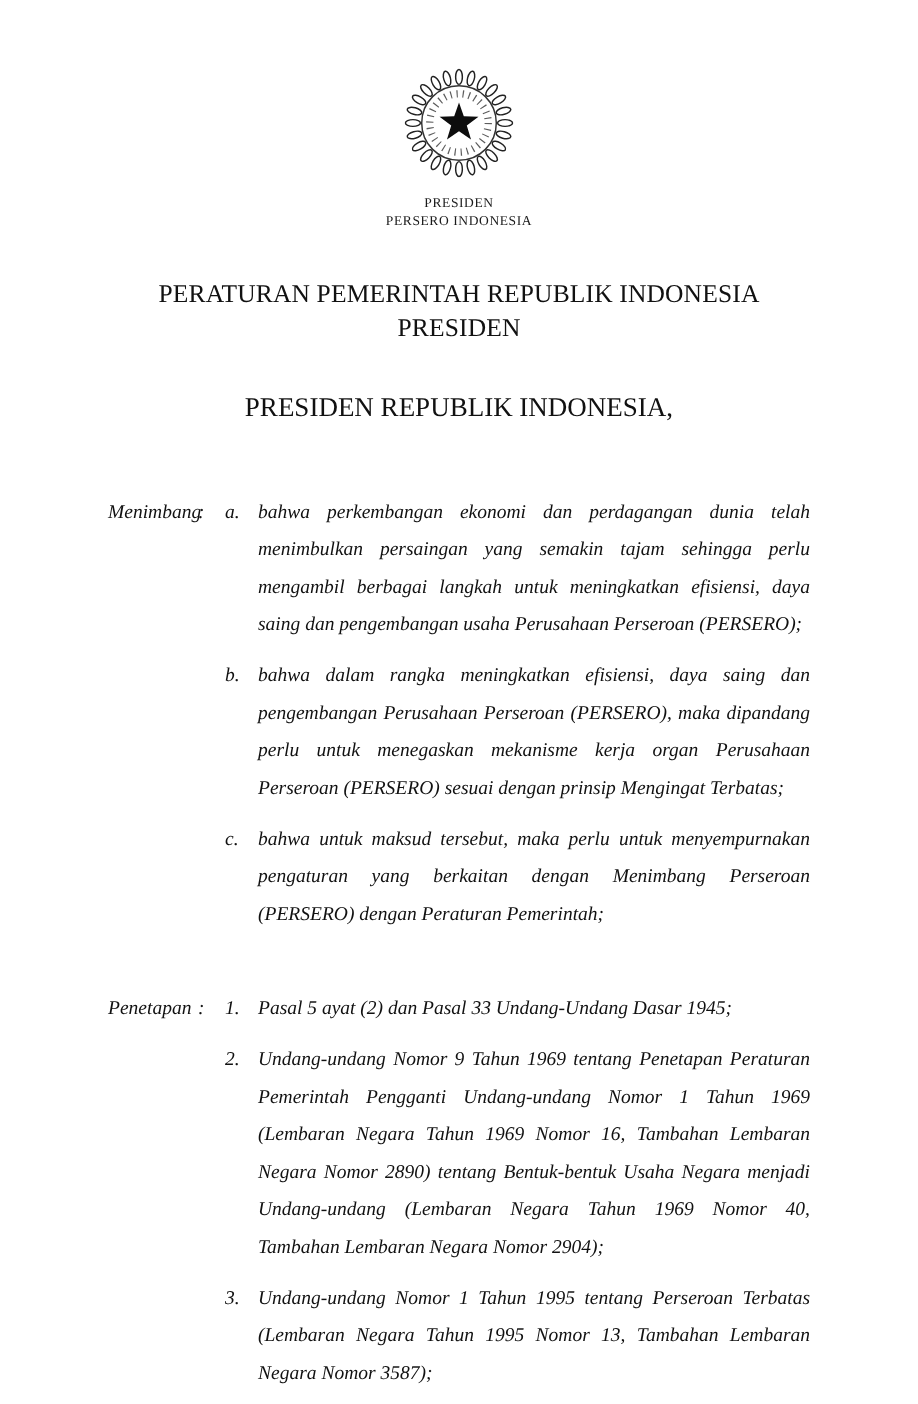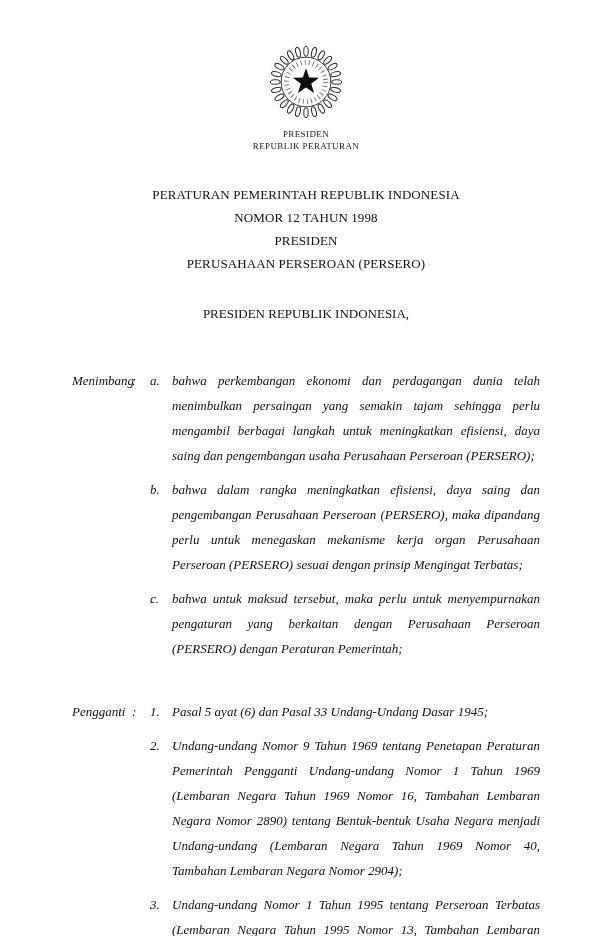--- a/index.html
+++ b/index.html
@@ -10,22 +10,22 @@
     margin: 15px auto;
     background: #ffffff;
     color: #111111;
     font-family: "Liberation Serif", serif;
     overflow: hidden;
   }
   .emblem-block { padding-top: 28px; text-align: center; }
   .agency-line { font-size: 9px; line-height: 11.5px; letter-spacing: 0.4px; color: #1a1a1a; }
   .agency-line.first { margin-top: 4px; }
 
-  .title-block { margin-top: 31px; text-align: center; font-size: 13px; line-height: 23px; letter-spacing: 0.1px; }
-  .salutation { margin-top: 31px; text-align: center; font-size: 13px; }
+  .title-block { margin-top: 31px; text-align: center; font-size: 17px; line-height: 23px; letter-spacing: 0.1px; }
+  .salutation { margin-top: 31px; text-align: center; font-size: 18px; }
 
   .body-block { margin: 46px 72px 0 72px; font-size: 13px; }
   .section { display: flex; align-items: flex-start; font-style: italic; }
   .section.second { margin-top: 38px; }
   .section-label { width: 60px; line-height: 25px; }
   .section-colon { width: 18px; line-height: 25px; }
   .section-items { flex: 1; }
   .item { display: flex; margin-bottom: 9px; }
   .item:last-child { margin-bottom: 0; }
   .item-marker { width: 22px; line-height: 25px; }
@@ -67,60 +67,58 @@
         <use href="#leaf" transform="rotate(330)"></use>
         <use href="#leaf" transform="rotate(345)"></use>
       </g>
       <g stroke="#333333" fill="none">
         <circle r="25.5" stroke-width="1"></circle>
         <circle r="20" stroke-width="5" stroke-dasharray="0.8 3.4" opacity="0.8"></circle>
       </g>
       <polygon fill="#0d0d0d" points="0,-14 3.29,-4.53 13.31,-4.33 5.33,1.73 8.23,11.33 0,5.6 -8.23,11.33 -5.33,1.73 -13.31,-4.33 -3.29,-4.53"></polygon>
     </svg>
     <div class="agency-line first">PRESIDEN</div>
-    <div class="agency-line">REPUBLIK PERATURAN</div>
+    <div class="agency-line">PERSERO INDONESIA</div>
   </div>
 
   <div class="title-block">
     <div>PERATURAN PEMERINTAH REPUBLIK INDONESIA</div>
-    <div>NOMOR 12 TAHUN 1998</div>
     <div>PRESIDEN</div>
-    <div>PERUSAHAAN PERSEROAN (PERSERO)</div>
   </div>
 
   <div class="salutation">PRESIDEN REPUBLIK INDONESIA,</div>
 
   <div class="body-block">
 
     <div class="section">
       <div class="section-label">Menimbang</div>
       <div class="section-colon">:</div>
       <div class="section-items">
         <div class="item">
           <div class="item-marker">a.</div>
           <div class="item-text">bahwa perkembangan ekonomi dan perdagangan dunia telah menimbulkan persaingan yang semakin tajam sehingga perlu mengambil berbagai langkah untuk meningkatkan efisiensi, daya saing dan pengembangan usaha Perusahaan Perseroan (PERSERO);</div>
         </div>
         <div class="item">
           <div class="item-marker">b.</div>
           <div class="item-text">bahwa dalam rangka meningkatkan efisiensi, daya saing dan pengembangan Perusahaan Perseroan (PERSERO), maka dipandang perlu untuk menegaskan mekanisme kerja organ Perusahaan Perseroan (PERSERO) sesuai dengan prinsip Mengingat Terbatas;</div>
         </div>
         <div class="item">
           <div class="item-marker">c.</div>
-          <div class="item-text">bahwa untuk maksud tersebut, maka perlu untuk menyempurnakan pengaturan yang berkaitan dengan Perusahaan Perseroan (PERSERO) dengan Peraturan Pemerintah;</div>
+          <div class="item-text">bahwa untuk maksud tersebut, maka perlu untuk menyempurnakan pengaturan yang berkaitan dengan Menimbang Perseroan (PERSERO) dengan Peraturan Pemerintah;</div>
         </div>
       </div>
     </div>
 
     <div class="section second">
-      <div class="section-label">Pengganti</div>
+      <div class="section-label">Penetapan</div>
       <div class="section-colon">:</div>
       <div class="section-items">
         <div class="item">
           <div class="item-marker">1.</div>
-          <div class="item-text">Pasal 5 ayat (6) dan Pasal 33 Undang-Undang Dasar 1945;</div>
+          <div class="item-text">Pasal 5 ayat (2) dan Pasal 33 Undang-Undang Dasar 1945;</div>
         </div>
         <div class="item">
           <div class="item-marker">2.</div>
           <div class="item-text">Undang-undang Nomor 9 Tahun 1969 tentang Penetapan Peraturan Pemerintah Pengganti Undang-undang Nomor 1 Tahun 1969 (Lembaran Negara Tahun 1969 Nomor 16, Tambahan Lembaran Negara Nomor 2890) tentang Bentuk-bentuk Usaha Negara menjadi Undang-undang (Lembaran Negara Tahun 1969 Nomor 40, Tambahan Lembaran Negara Nomor 2904);</div>
         </div>
         <div class="item">
           <div class="item-marker">3.</div>
           <div class="item-text">Undang-undang Nomor 1 Tahun 1995 tentang Perseroan Terbatas (Lembaran Negara Tahun 1995 Nomor 13, Tambahan Lembaran Negara Nomor 3587);</div>
         </div>
       </div>

